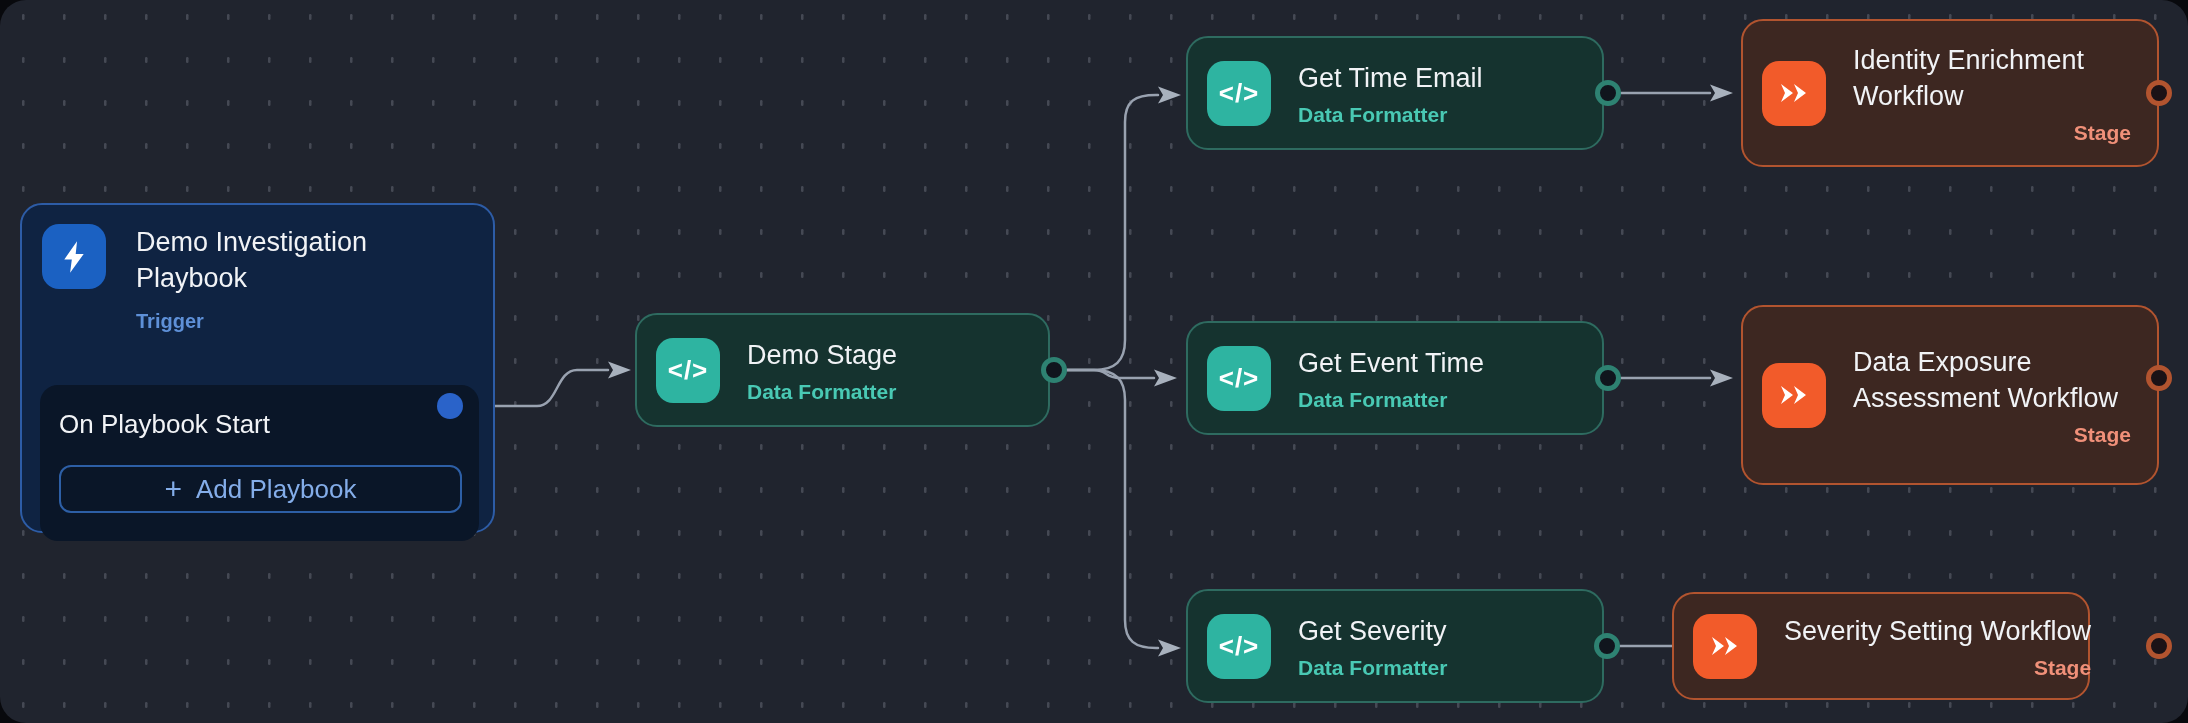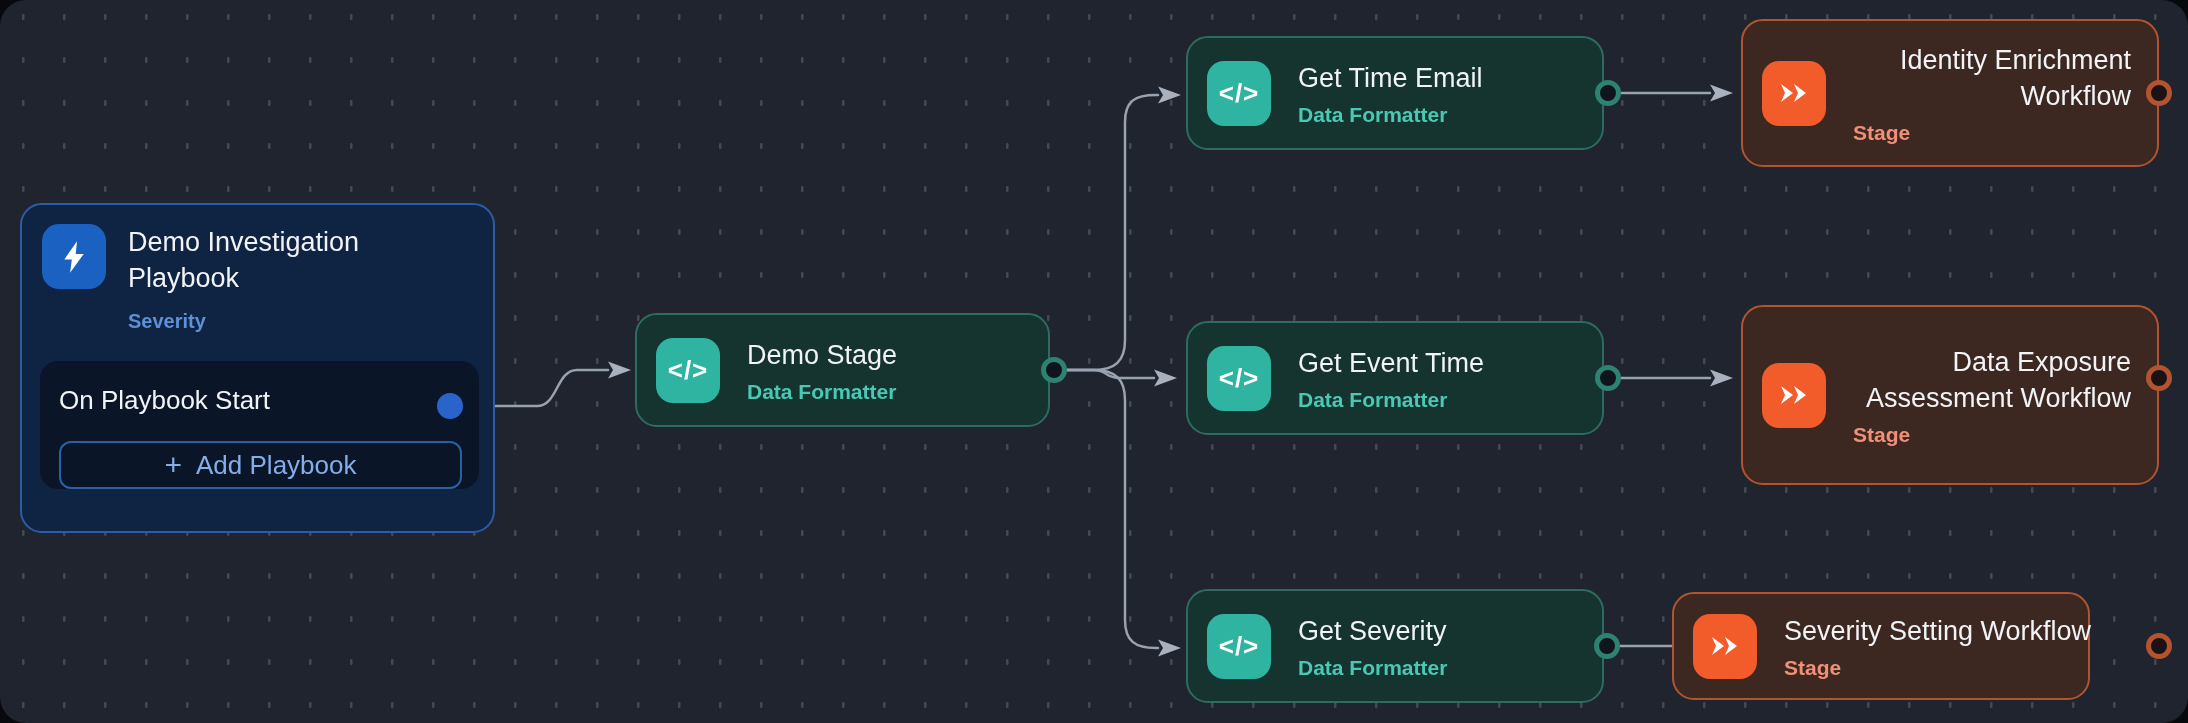--- a/index.html
+++ b/index.html
@@ -24,34 +24,34 @@
   .node-sub{font-size:21px;font-weight:700;margin-top:7px;}
 
   
   .formatter{background:#15332f;border:2px solid #2e6b60;}
   .formatter .node-icon{background:#2eb4a1;font-weight:700;font-size:26px;letter-spacing:1px;}
   .formatter .node-sub{color:#49c9b4;}
 
   
   .stageNode{background:#3d2721;border:2px solid #b2542f;}
   .stageNode .node-icon{background:#f25b2a;}
-  .stageNode .node-sub{color:#f09079;}
-  .stageNode .node-title{max-width:300px;text-align:right;}
+  .stageNode .node-sub{color:#f09079;text-align:right;}
+  .stageNode .node-title{max-width:300px;}
 
   
   .trigger-card{
     position:absolute;left:20px;top:203px;width:475px;height:330px;
     background:#0f2342;border:2px solid #2d5ca6;border-radius:22px;
   }
   .trigger-head{display:flex;align-items:flex-start;padding:19px 20px 0 20px;}
   .trigger-card .node-icon{background:#1b61c2;}
   .trigger-head .node-title{max-width:250px;}
   .trigger-type{color:#5e90d8;font-size:20px;font-weight:700;margin-top:14px;}
   .trigger-panel{
-    position:absolute;left:18px;top:156px;width:439px;height:128px;
+    position:absolute;left:18px;top:180px;width:439px;height:156px;
     background:#0a1628;border-radius:18px;
   }
   .trigger-row{
     position:relative;height:78px;display:flex;align-items:center;padding:0 19px;
     color:#f1f3f6;font-size:26px;font-weight:500;
   }
   .add-trigger{
     position:absolute;left:19px;top:80px;width:403px;height:48px;
     background:transparent;border:2px solid #2d5fa6;border-radius:12px;
     color:#84ade9;font-size:26px;display:flex;align-items:center;justify-content:center;gap:14px;
@@ -98,23 +98,23 @@
     </g>
   </svg>
 
   <div class="trigger-card">
     <div class="trigger-head">
       <div class="node-icon">
         <svg width="30" height="34" viewBox="0 0 24 28">
             <path fill="#fff" d="M14.5 1 4 16h6.2L8.8 27 20 11.5h-6.6L14.5 1z"></path>
           </svg>
       </div>
-      <div class="node-text" style="margin-left:22px;">
+      <div class="node-text" style="margin-left:30px;">
         <div class="node-title">Demo Investigation Playbook</div>
-        <div class="trigger-type">Severity</div>
+        <div class="trigger-type">Trigger</div>
       </div>
     </div>
     <div class="trigger-panel">
       <div class="trigger-row">
         <span>On Playbook Start</span>
       </div>
       <div class="add-trigger">
         <span class="plus">+</span>
         <span>Add Playbook</span>
       </div>

